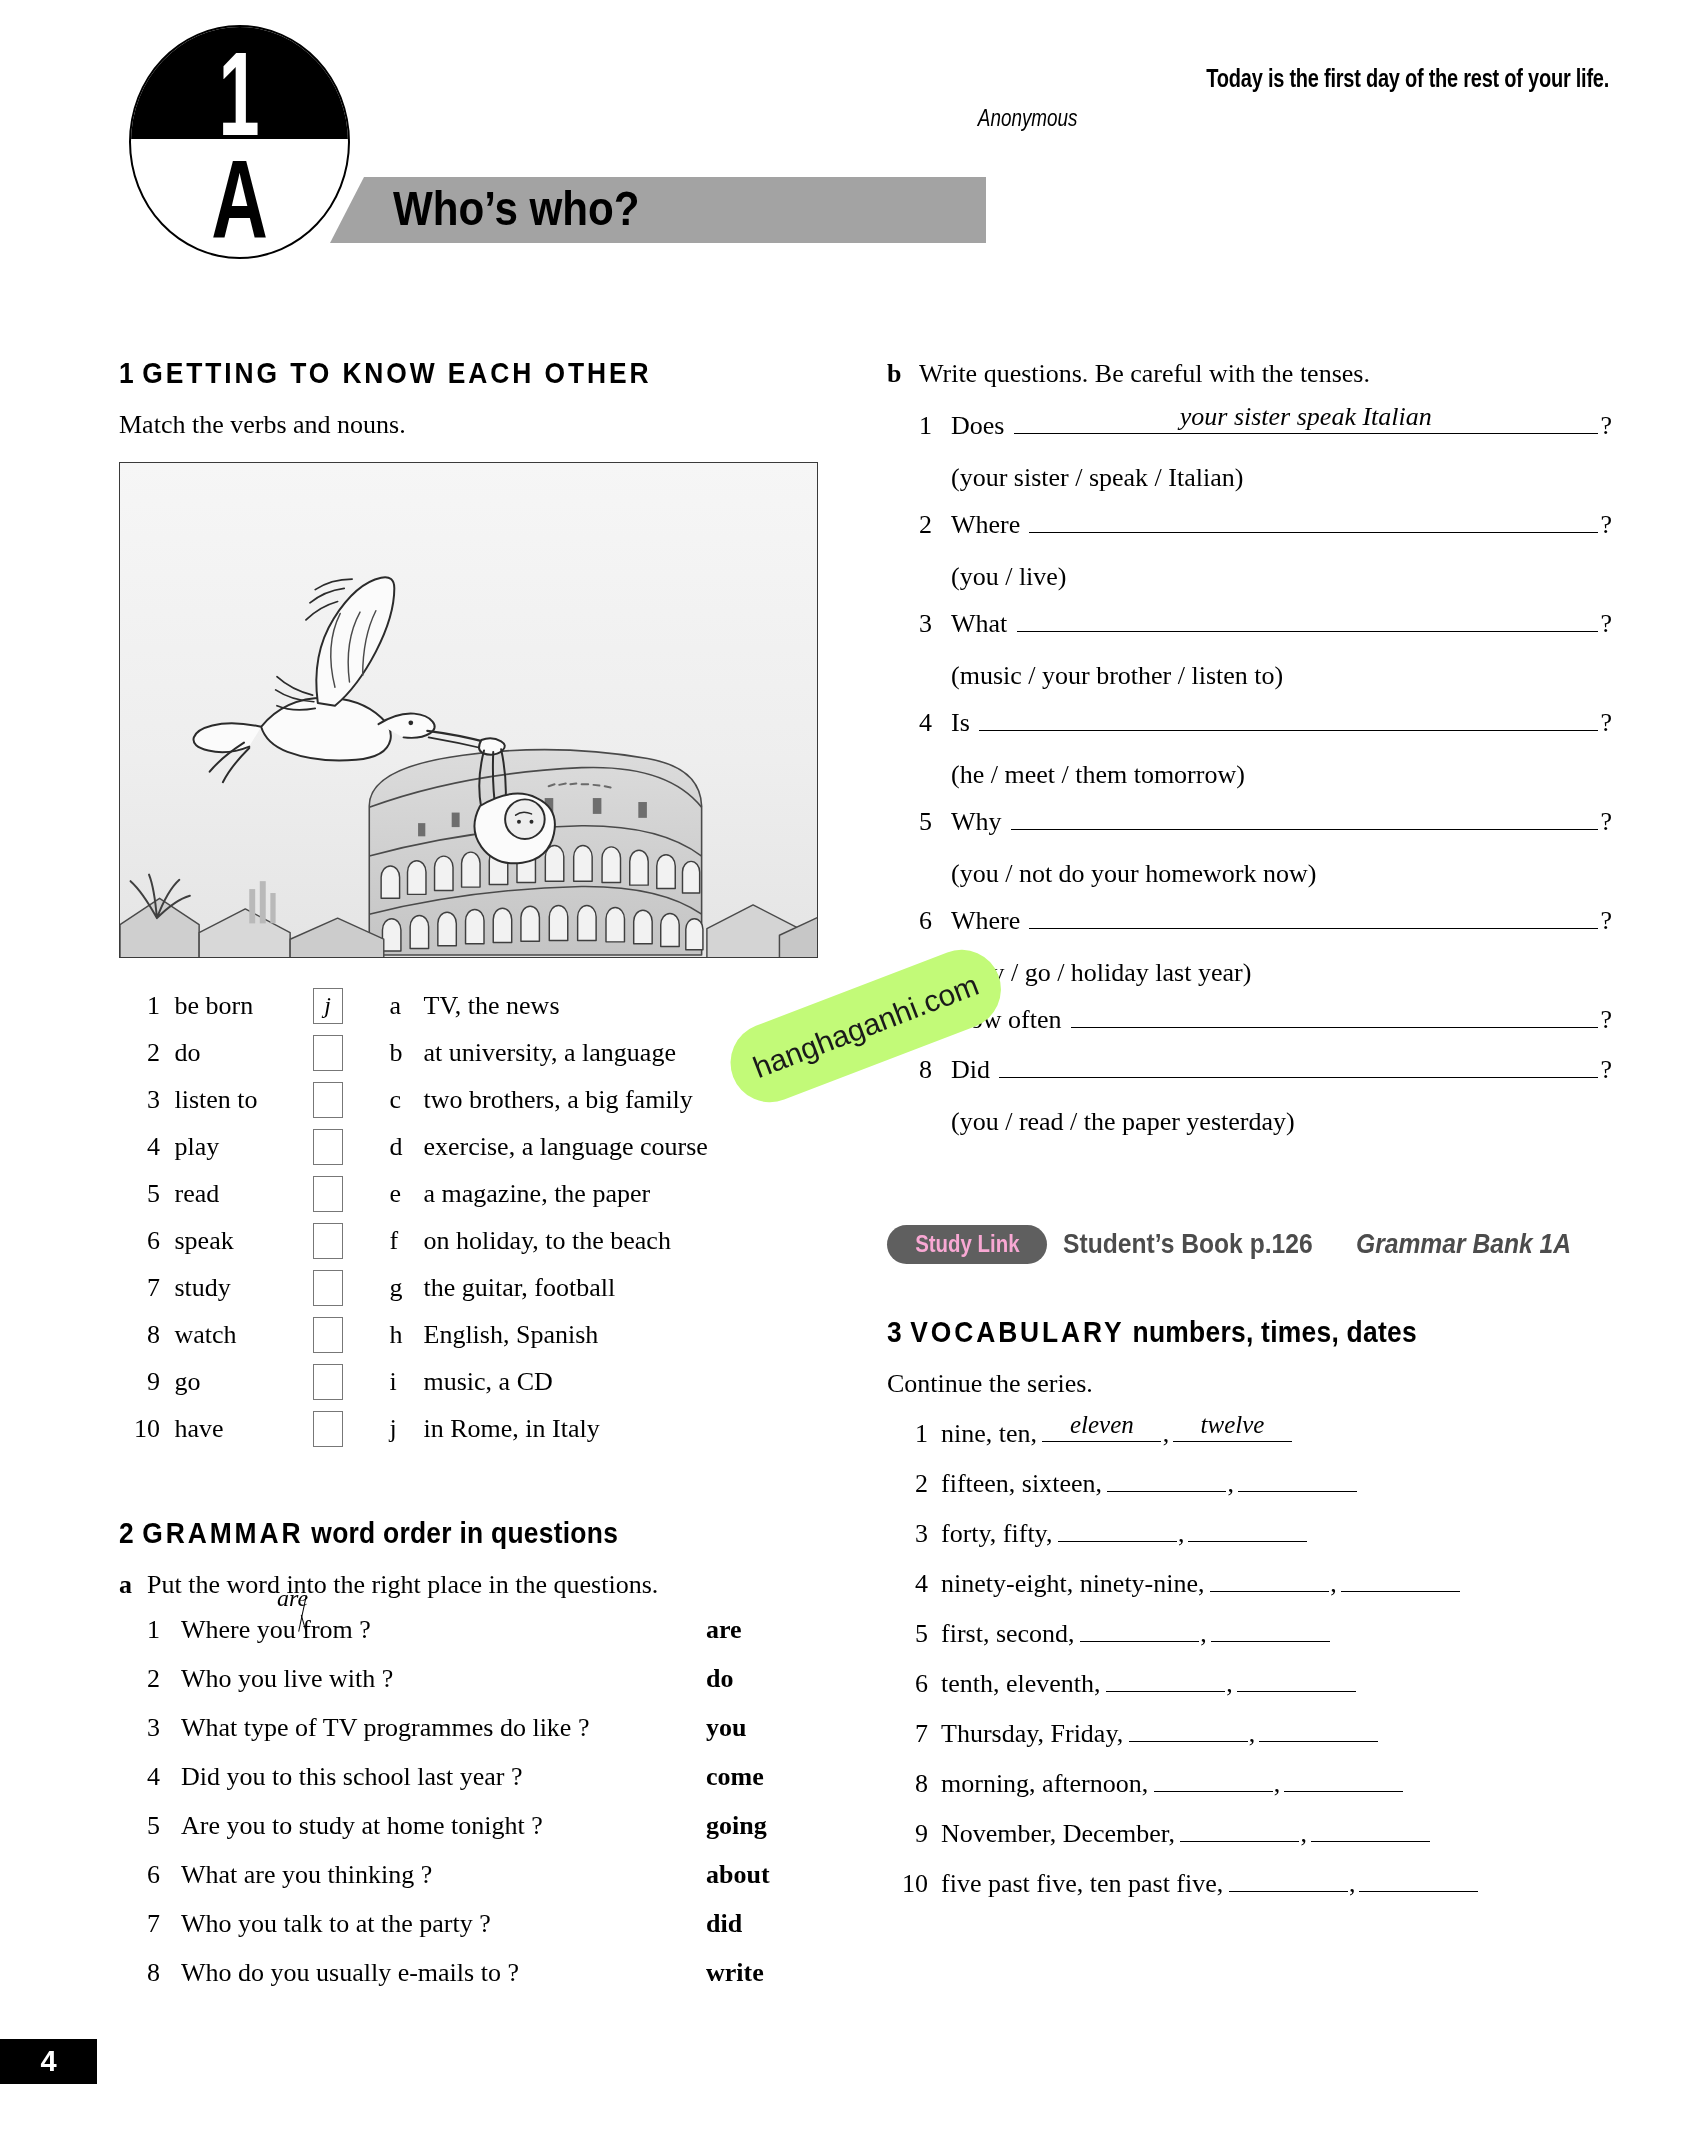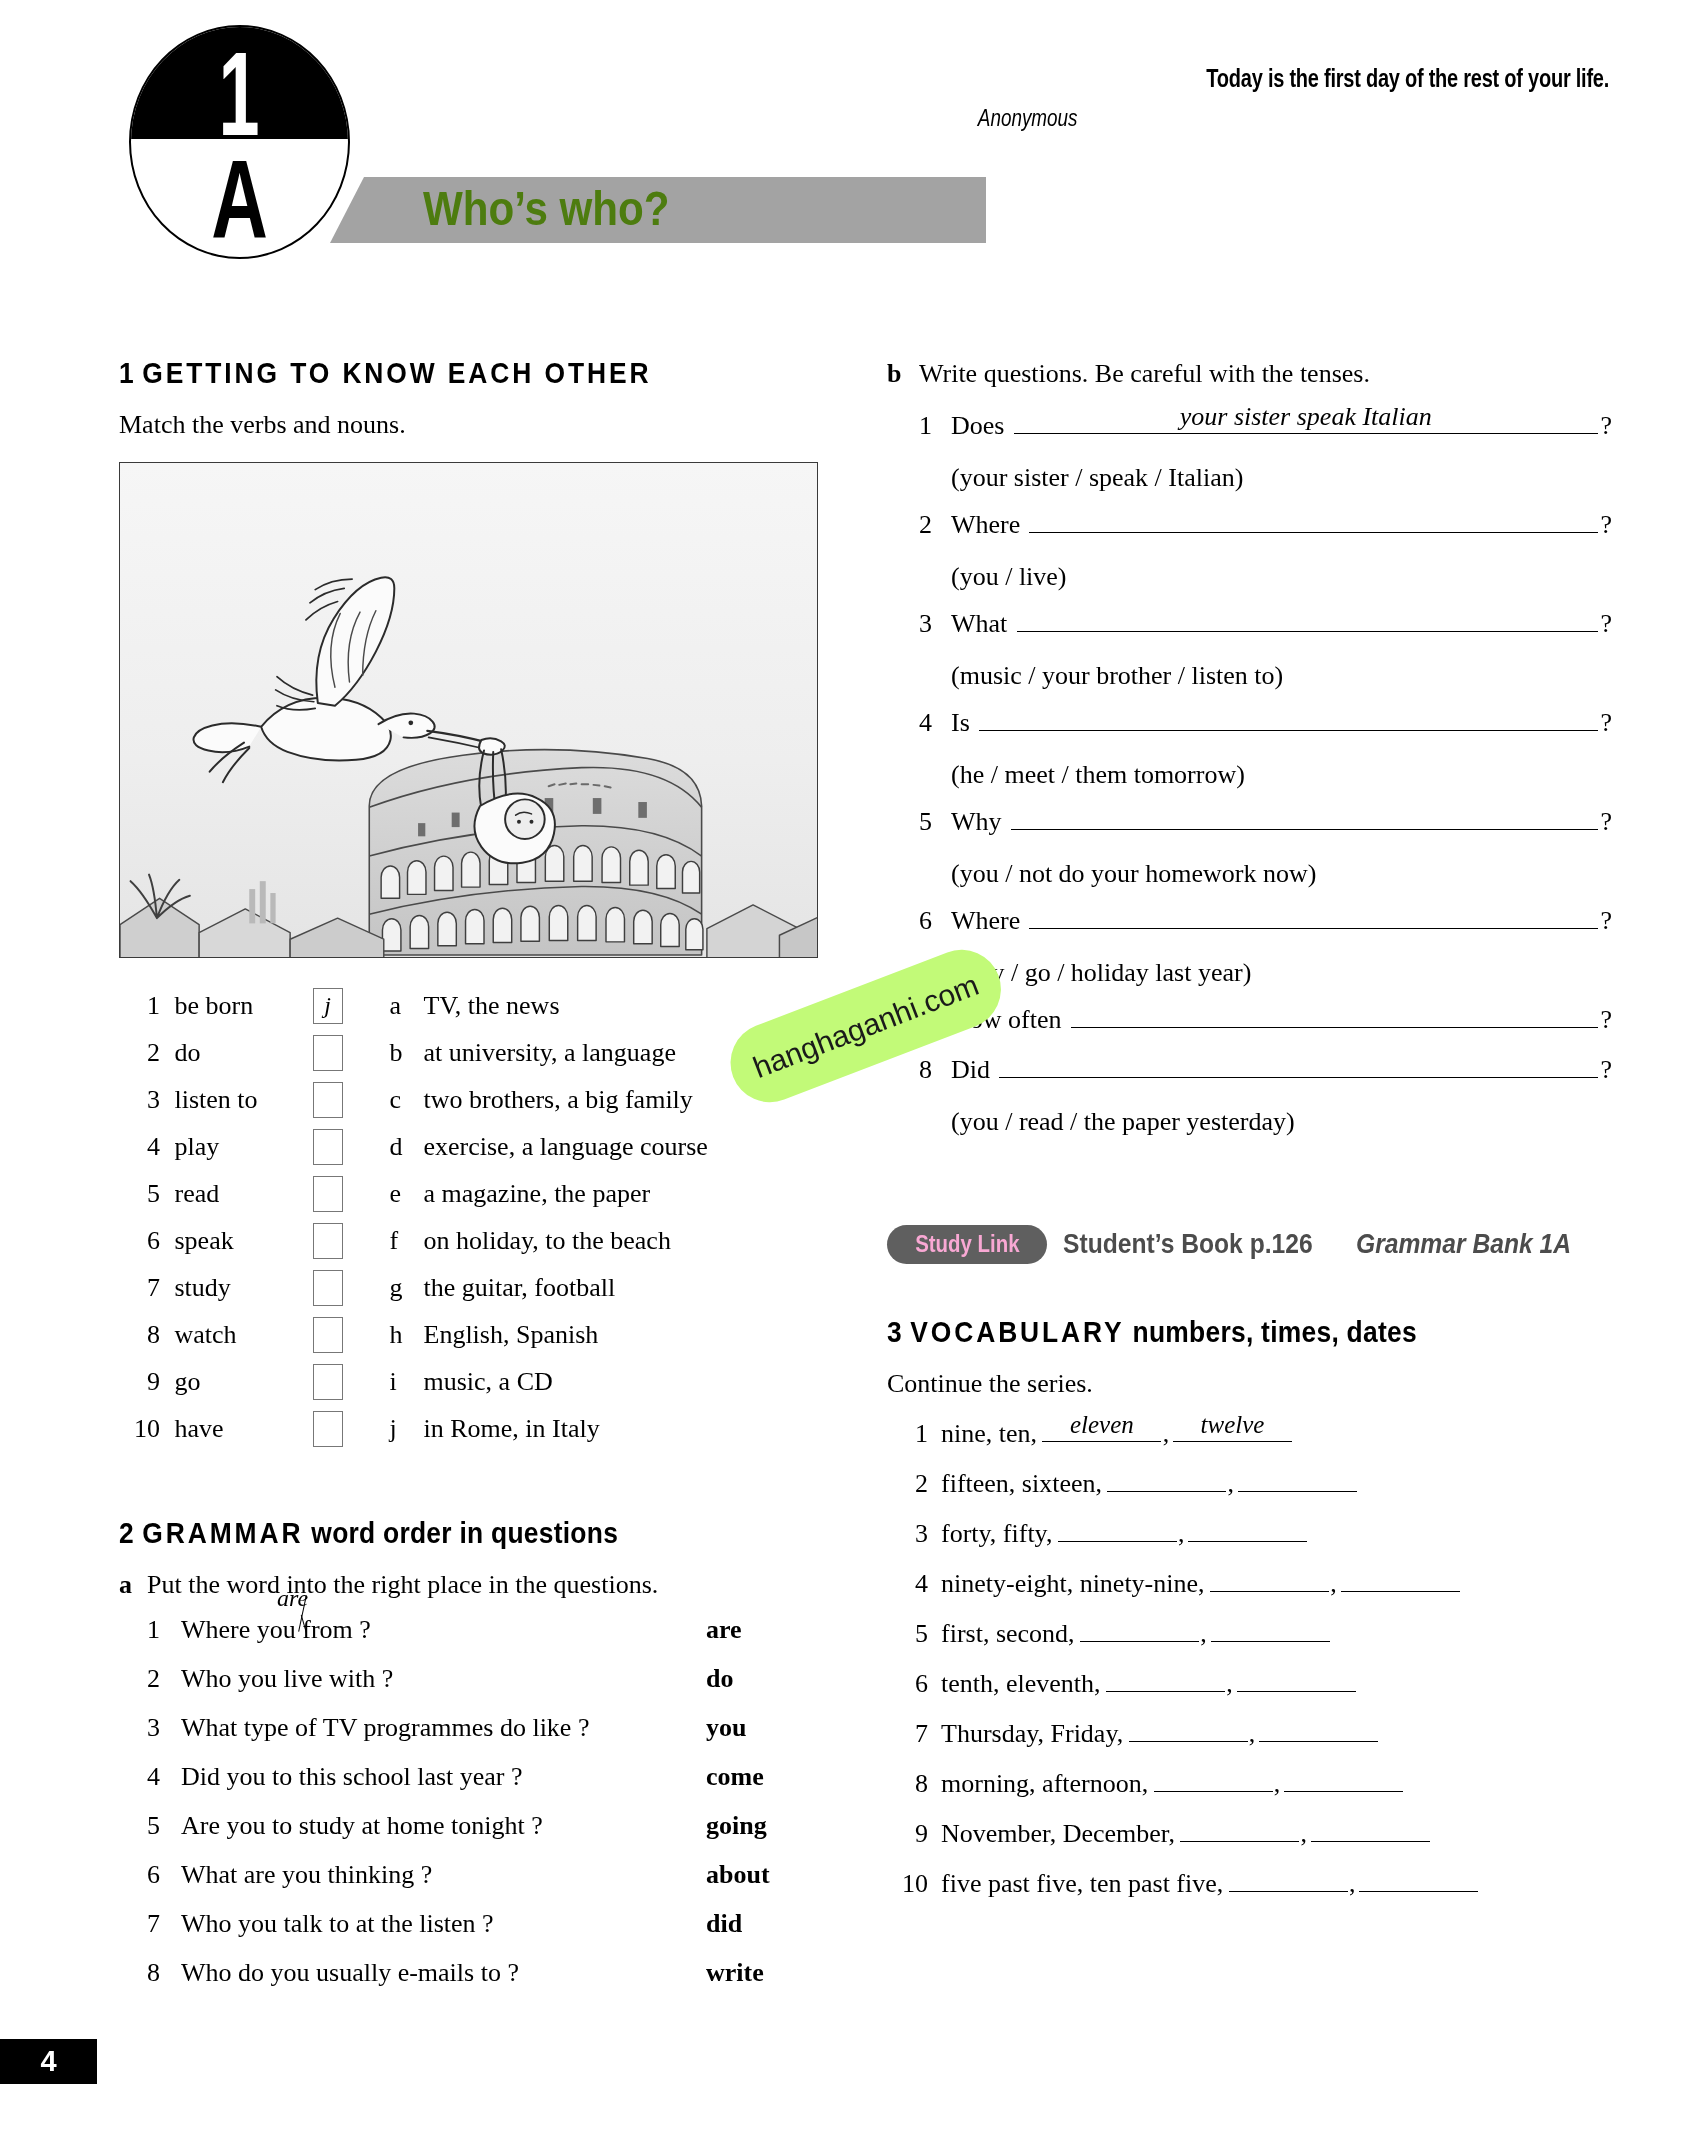--- a/index.html
+++ b/index.html
@@ -92,24 +92,24 @@
   #unit-badge .letterA span { display:inline-block; transform: scaleX(0.70); }
 
   
   #title-banner {
     left: 330px; top: 177px;
     width: 656px; height: 66px;
     background: #a3a3a3;
     clip-path: polygon(34px 0, 100% 0, 100% 100%, 0 100%);
   }
   #title-text {
-    left: 423px; top: 177px;
+    left: 393px; top: 177px;
     height: 54px;
     line-height: 63px;
-    color: #4d7c0f;
+    color: #000000;
     font-family: "Liberation Sans", sans-serif;
     font-weight: 700;
     font-size: 49px;
     letter-spacing: 0px;
     white-space: nowrap;
   }
   #title-text span { display:inline-block; transform: scaleX(0.86); transform-origin:left center; }
 
   
   #col-left  { left: 119px; top: 356px; width: 719px; }
@@ -603,21 +603,21 @@
       <span class="ga-q">Are you to study at home tonight ?</span>
       <span class="ga-word">going</span>
     </div>
     <div class="ga-row">
       <span class="ga-num">6</span>
       <span class="ga-q">What are you thinking ?</span>
       <span class="ga-word">about</span>
     </div>
     <div class="ga-row">
       <span class="ga-num">7</span>
-      <span class="ga-q">Who you talk to at the listen ?</span>
+      <span class="ga-q">Who you talk to at the party ?</span>
       <span class="ga-word">did</span>
     </div>
     <div class="ga-row">
       <span class="ga-num">8</span>
       <span class="ga-q">Who do you usually e-mails to ?</span>
       <span class="ga-word">write</span>
     </div>
   </div>
 </div>
 

